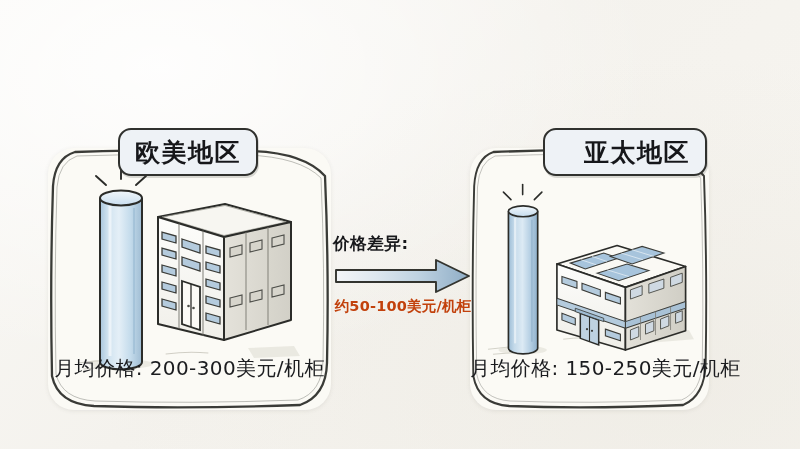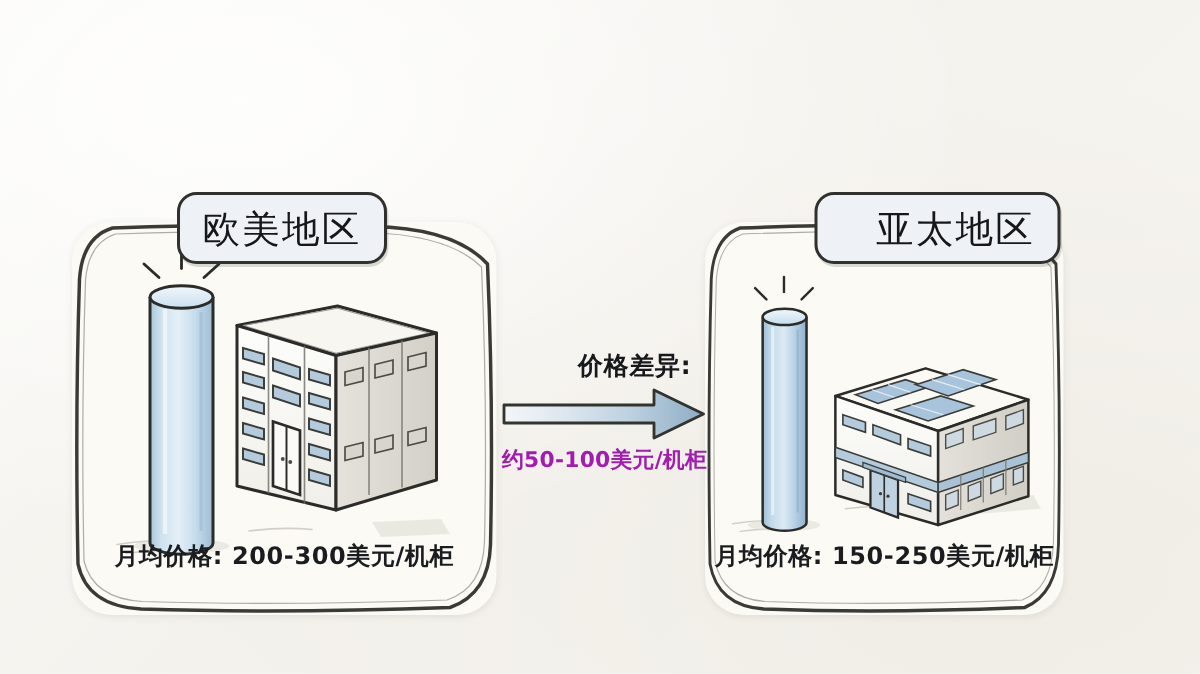--- a/index.html
+++ b/index.html
@@ -65,37 +65,37 @@
     justify-content: center;
     box-shadow: 1px 2px 0 rgba(60,60,55,0.18);
     z-index: 5;
   }
   #title-badge-left  { left: 118px; width: 136px; }
   #title-badge-right { left: 543px; width: 136px; padding-left: 24px; }
 
   .title-text {
     font-family: "DejaVu Sans", "Liberation Sans", sans-serif;
     font-size: 25px;
-    font-weight: normal;
+    font-weight: bold;
     color: #16171a;
     letter-spacing: 1.5px;
     line-height: 1;
     white-space: nowrap;
   }
 
   
   .panel-caption {
     position: absolute;
     left: 0;
     right: 0;
     bottom: 28px;
     text-align: center;
     font-family: "DejaVu Sans", "Liberation Sans", sans-serif;
-    font-size: 16px;
-    font-weight: 700;
+    font-size: 20px;
+    font-weight: 400;
     color: #1b1c1f;
     letter-spacing: 0.4px;
     white-space: nowrap;
   }
 
   
   .scene {
     position: absolute;
     left: 0; top: 0;
     width: 100%;
@@ -107,23 +107,23 @@
   #center-group {
     position: absolute;
     left: 333px;
     top: 233px;
     width: 140px;
     height: 88px;
     z-index: 4;
   }
   #diff-label {
     position: absolute;
-    left: 0; right: 12px;
+    left: 0; right: 0;
     top: 0;
-    text-align: right;
+    text-align: left;
     font-family: "DejaVu Sans", "Liberation Sans", sans-serif;
     font-size: 16.5px;
     font-weight: bold;
     color: #17181b;
     letter-spacing: 0.6px;
     white-space: nowrap;
   }
   #diff-arrow {
     position: absolute;
     left: 0;
@@ -132,21 +132,21 @@
     height: 38px;
   }
   #diff-value {
     position: absolute;
     left: -6px; right: -6px;
     top: 64px;
     text-align: center;
     font-family: "DejaVu Sans", "Liberation Sans", sans-serif;
     font-size: 14.5px;
     font-weight: 600;
-    color: #a21caf;
+    color: #c2410c;
     letter-spacing: 0.2px;
     white-space: nowrap;
   }
 </style>
 </head>
 <body>
 
 <div id="paper-texture"></div>
 
 <div id="stage">

